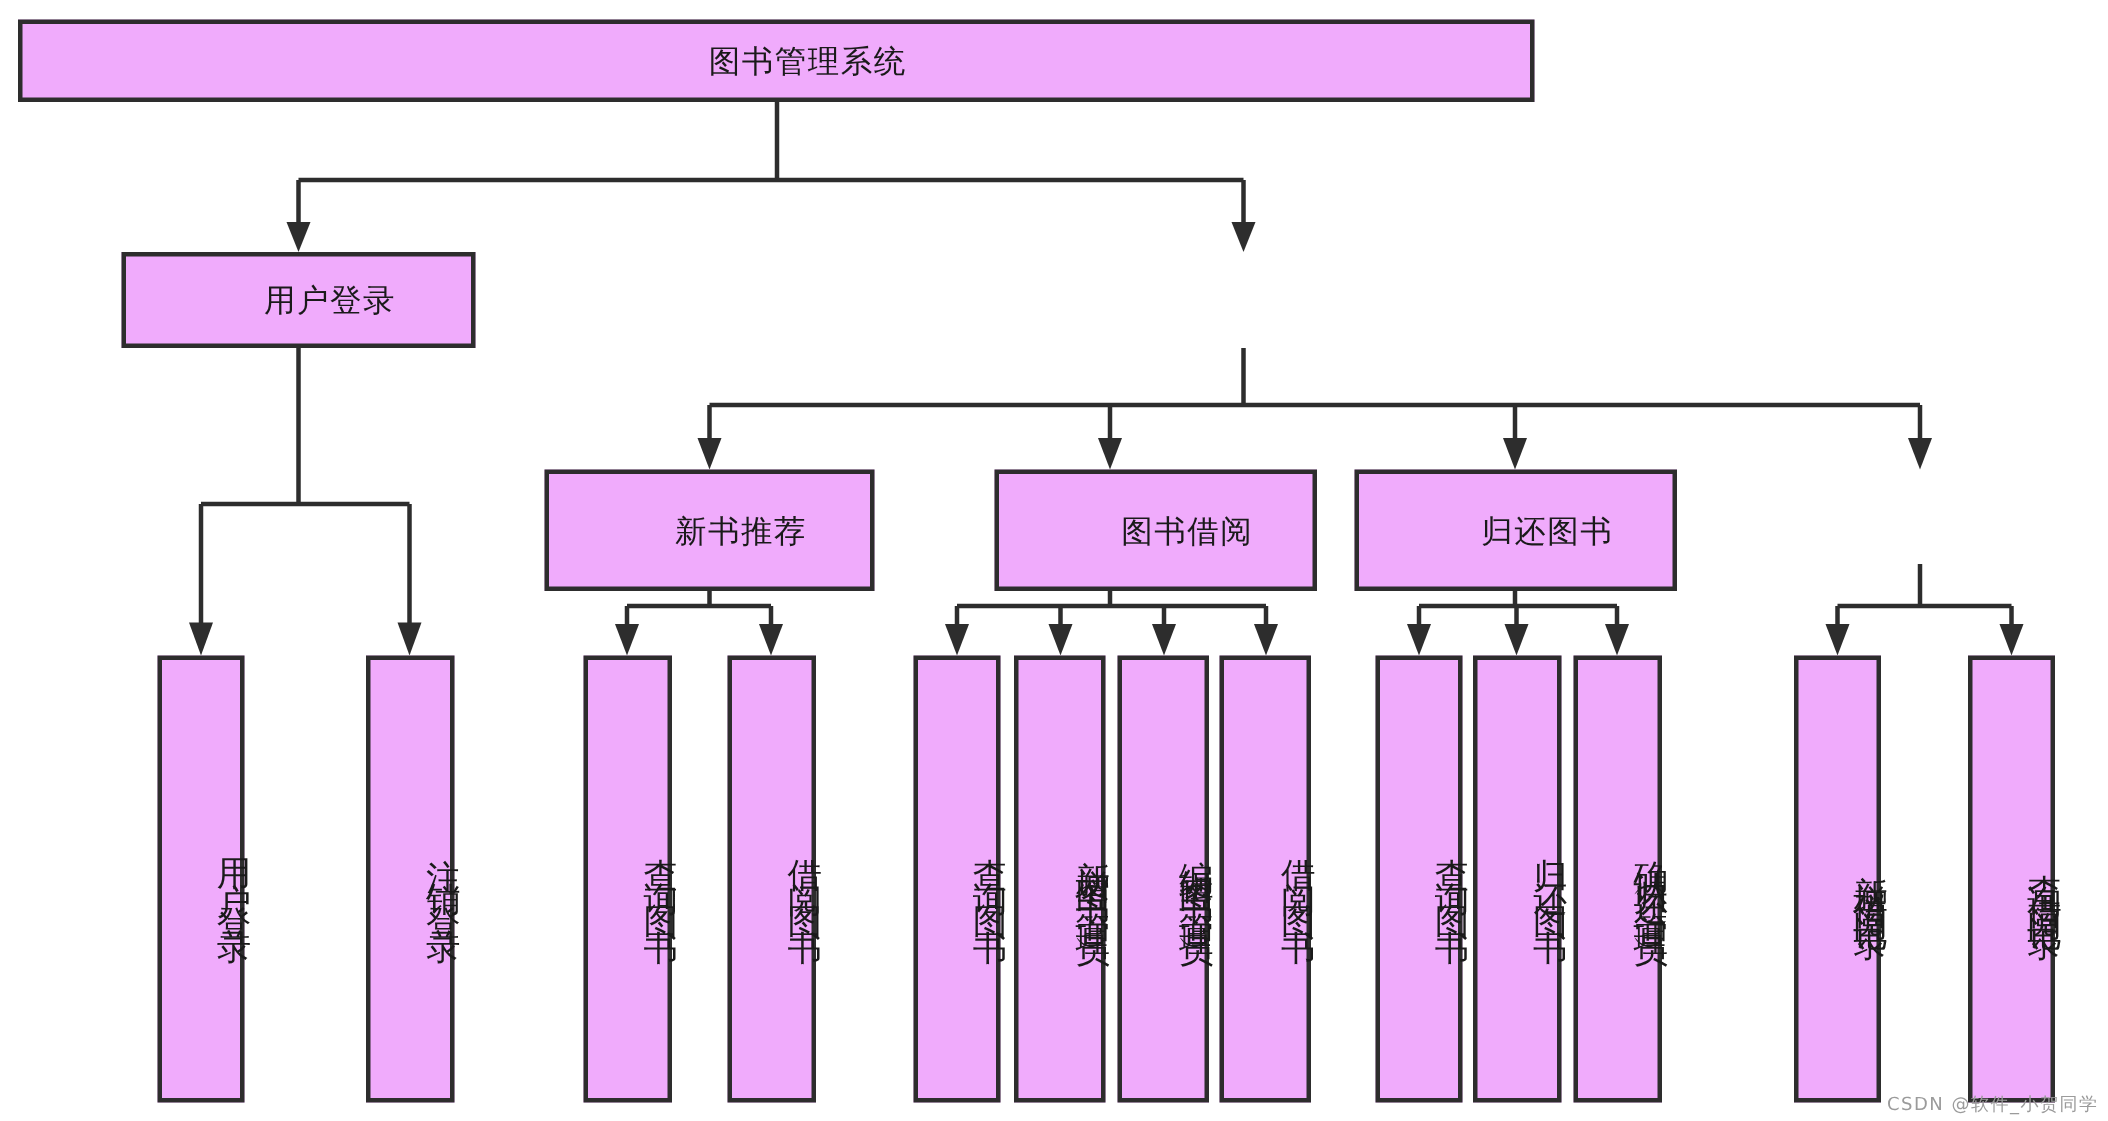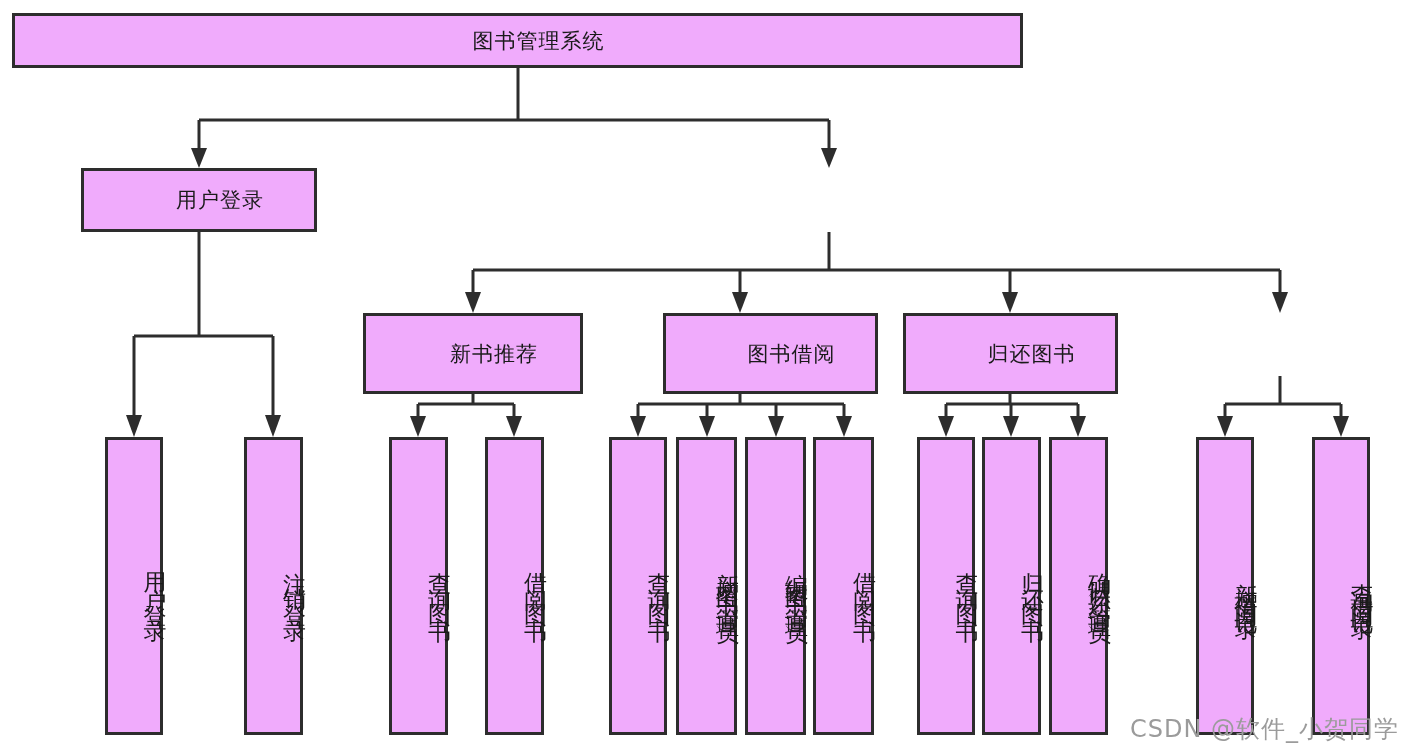--- a/index.html
+++ b/index.html
@@ -71,21 +71,21 @@
   .lf9  { left: 917px;  width: 58px; }
   .lf10 { left: 982px;  width: 59px; }
   .lf11 { left: 1049px; width: 59px; }
   .lf12 { left: 1196px; width: 58px; }
   .lf13 { left: 1312px; width: 58px; }
   #watermark {
     position: absolute;
     right: 6px;
     bottom: 2px;
     z-index: 5;
-    font-size: 24px;
+    font-size: 12px;
     color: #9b9b9b;
     letter-spacing: 1px;
     white-space: nowrap;
   }
   svg line, svg path { stroke: #2d2d2d; stroke-width: 3; fill: none; }
   svg polygon { fill: #2d2d2d; stroke: none; }
 </style>
 </head>
 <body>
 

